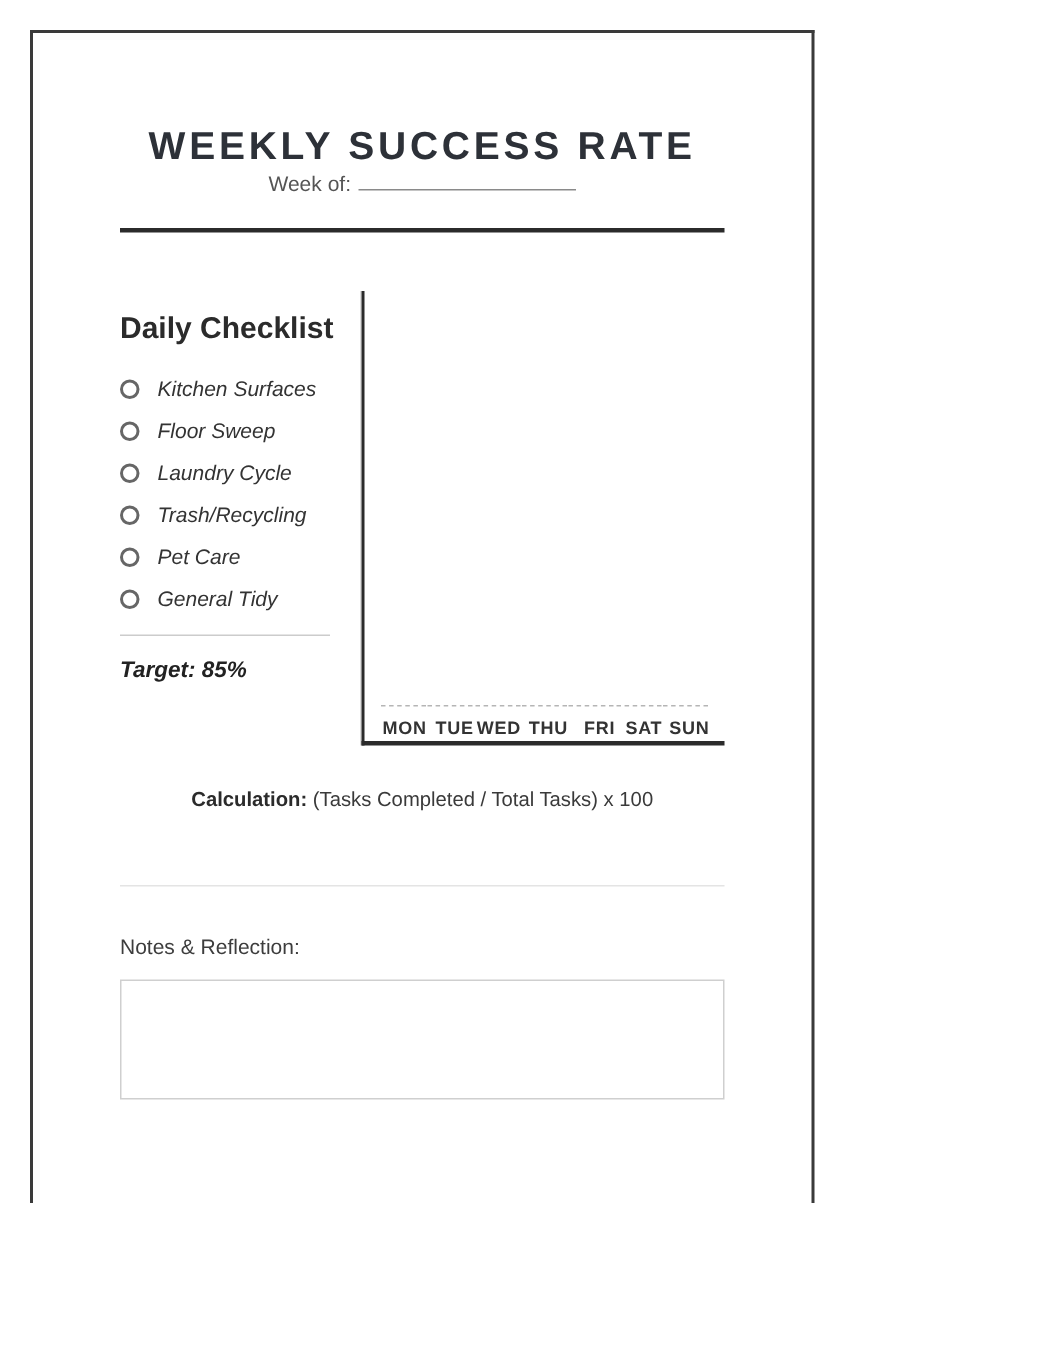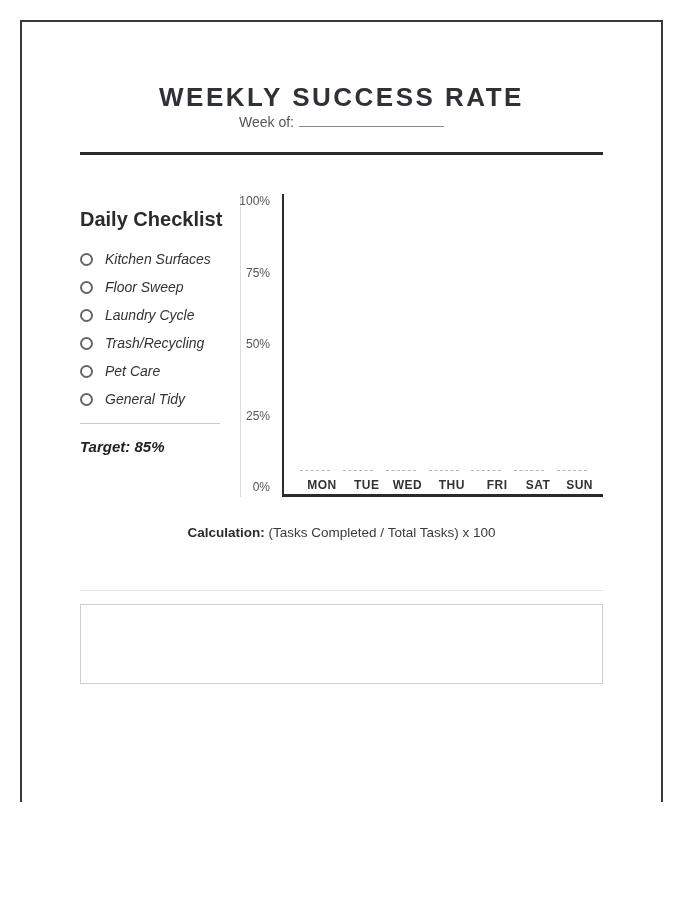--- a/index.html
+++ b/index.html
@@ -6,21 +6,21 @@
   html, body {
     width: 700px; height: 900px;
     background: #ffffff;
     font-family: "Liberation Sans", sans-serif;
     position: relative;
     overflow: hidden;
   }
   .page {
     position: absolute;
     left: 20px; top: 20px;
-    width: 643px; height: 782px;
+    width: 523px; height: 782px;
     border: 2px solid #3a3a3a;
     border-bottom: none;
     background: #ffffff;
     padding: 0 58px;
   }
   .doc-title {
     margin-top: 60px;
     text-align: center;
     font-size: 26px;
     font-weight: bold;
@@ -194,27 +194,20 @@
           <span class="circle"></span>
           <span class="check-label">General Tidy</span>
         </div>
       </div>
 
       <hr class="mini-divider">
       <div class="target">Target: 85%</div>
     </div>
 
     <div class="chart-col">
-      <div class="y-axis">
-        <span class="y-tick">100%</span>
-        <span class="y-tick">75%</span>
-        <span class="y-tick">50%</span>
-        <span class="y-tick">25%</span>
-        <span class="y-tick">0%</span>
-      </div>
       <div class="plot">
         <div class="day-row">
           <div class="day-cell">
             <div class="dash"></div>
             <div class="day-label">MON</div>
           </div>
           <div class="day-cell">
             <div class="dash"></div>
             <div class="day-label">TUE</div>
           </div>
@@ -244,15 +237,16 @@
 
   </div>
 
   <div class="calc-line">
     <span class="calc-label">Calculation:</span>
     <span>(Tasks Completed / Total Tasks) x 100</span>
   </div>
 
   <hr class="rule-light">
 
+  <div class="notes-label">Notes &amp; Reflection:</div>
   <div class="notes-box"></div>
 
 </div>
 
 </body></html>

